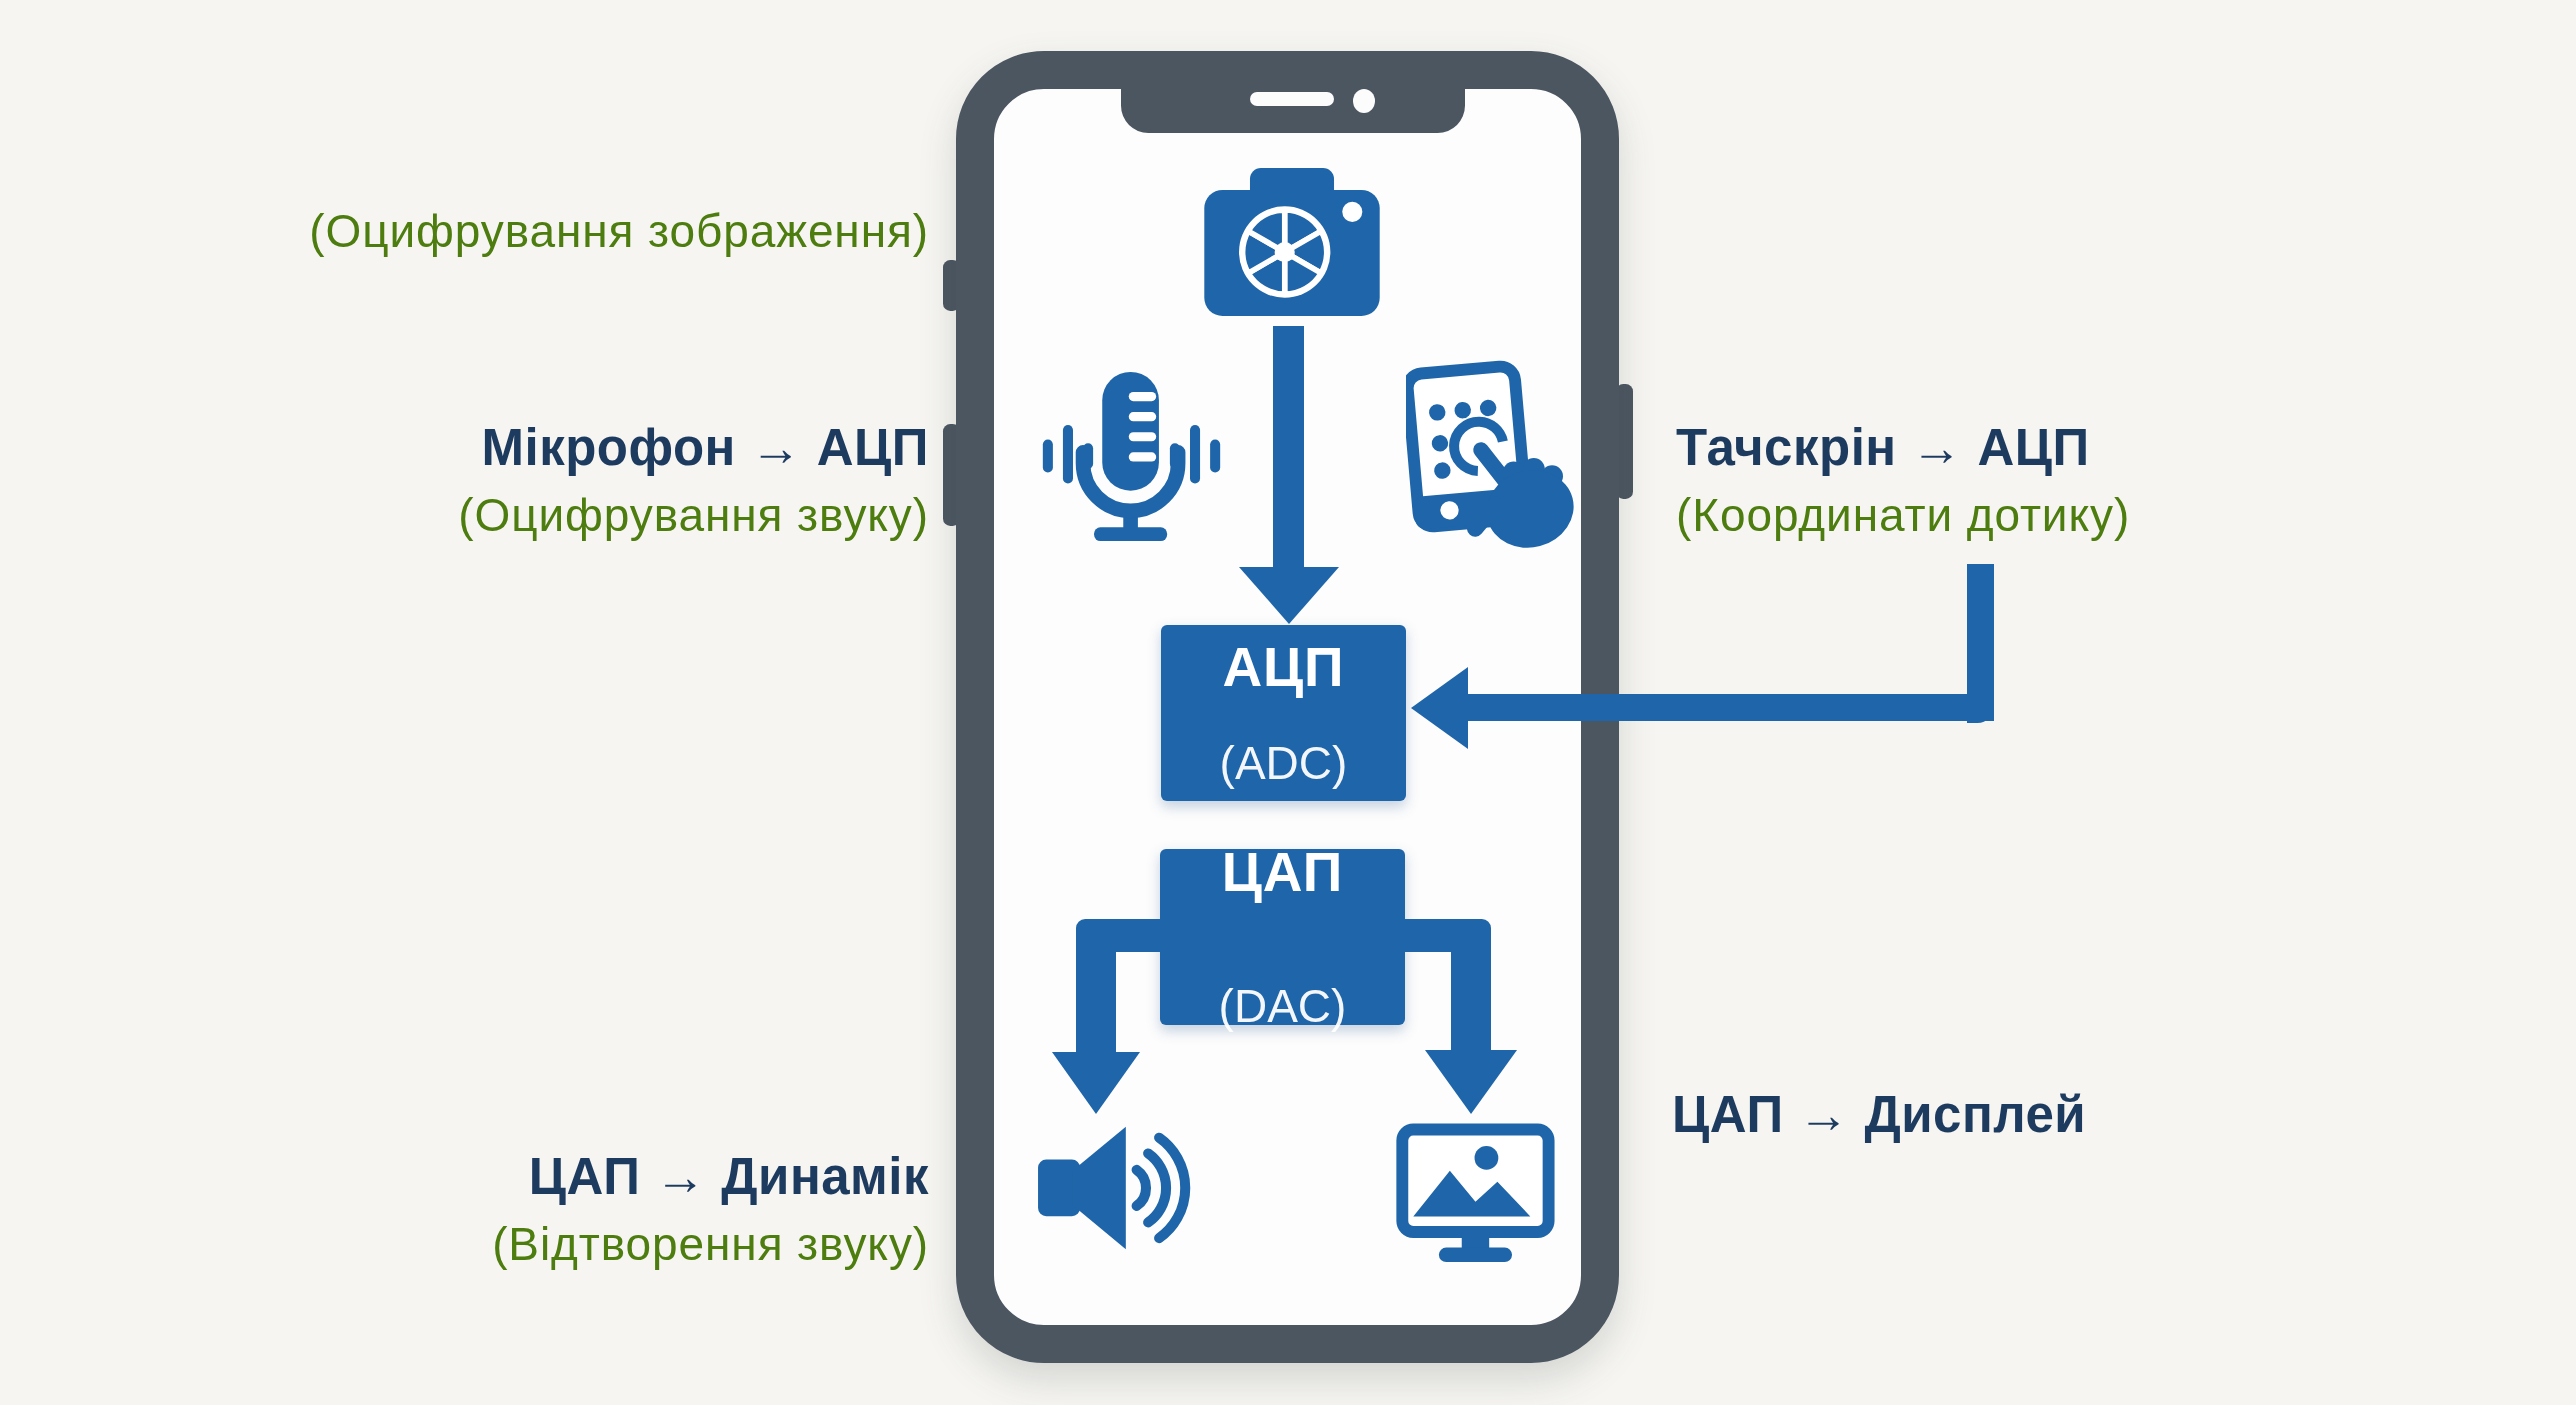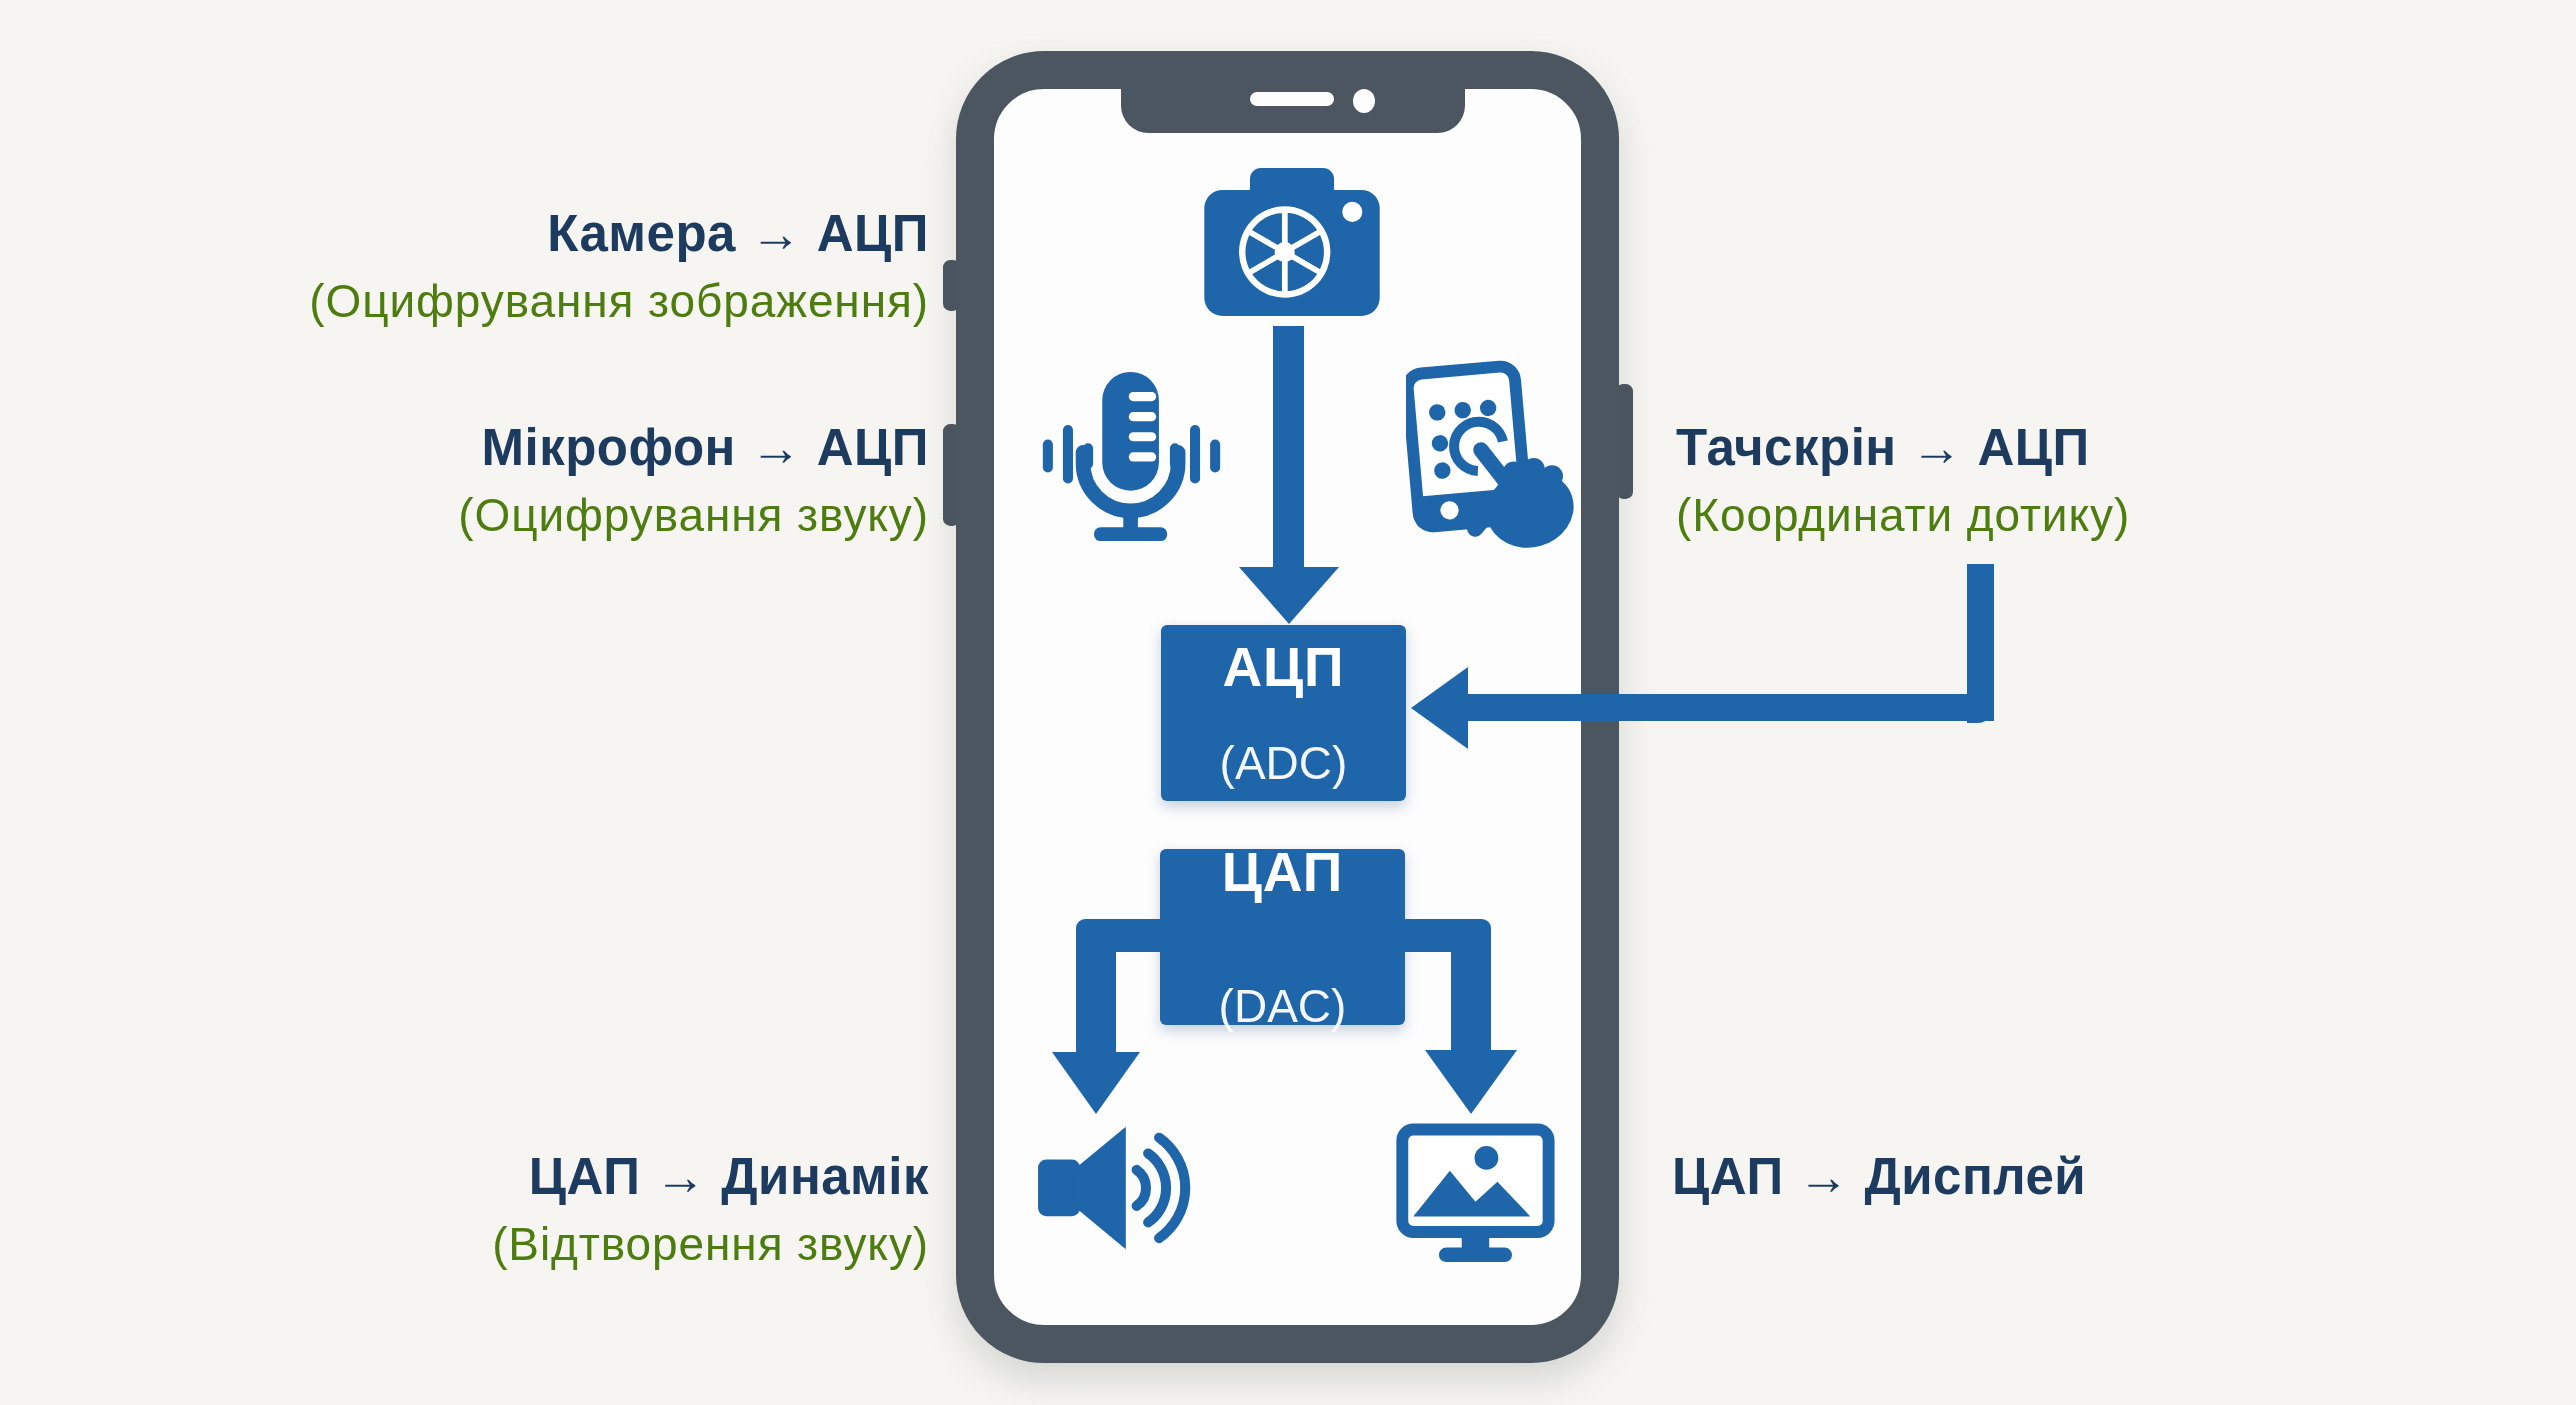--- a/index.html
+++ b/index.html
@@ -65,40 +65,39 @@
   .z-top{z-index:5;}
 
   .icon-svg{position:absolute;z-index:2;}
 </style>
 </head>
 <body>
 
 <div>
 
   <div class="label-block align-right" style="right:1647px;top:199px;">
-    <div class="label-title">Камера → АЦП</div>
     <div class="label-sub">(Оцифрування зображення)</div>
   </div>
 
   <div class="label-block align-right" style="right:1647px;top:413px;">
     <div class="label-title">Мікрофон → АЦП</div>
     <div class="label-sub">(Оцифрування звуку)</div>
   </div>
 
   <div class="label-block align-left" style="left:1676px;top:413px;">
     <div class="label-title">Тачскрін → АЦП</div>
     <div class="label-sub">(Координати дотику)</div>
   </div>
 
   <div class="label-block align-right" style="right:1647px;top:1142px;">
     <div class="label-title">ЦАП → Динамік</div>
     <div class="label-sub">(Відтворення звуку)</div>
   </div>
 
-  <div class="label-block align-left" style="left:1672px;top:1142px;text-align:center;">
+  <div class="label-block align-left" style="left:1672px;top:1080px;text-align:center;">
     <div class="label-title">ЦАП → Дисплей</div>
   </div>
 
   <div class="side-button" style="left:943px;top:260px;width:16.5px;height:51px;"></div>
   <div class="side-button" style="left:943px;top:424px;width:16.5px;height:102px;"></div>
   <div class="side-button" style="left:1616px;top:384px;width:16.5px;height:115px;"></div>
 
   <div class="phone-frame"></div>
   <div class="notch"></div>
   <div class="speaker-slot"></div>

